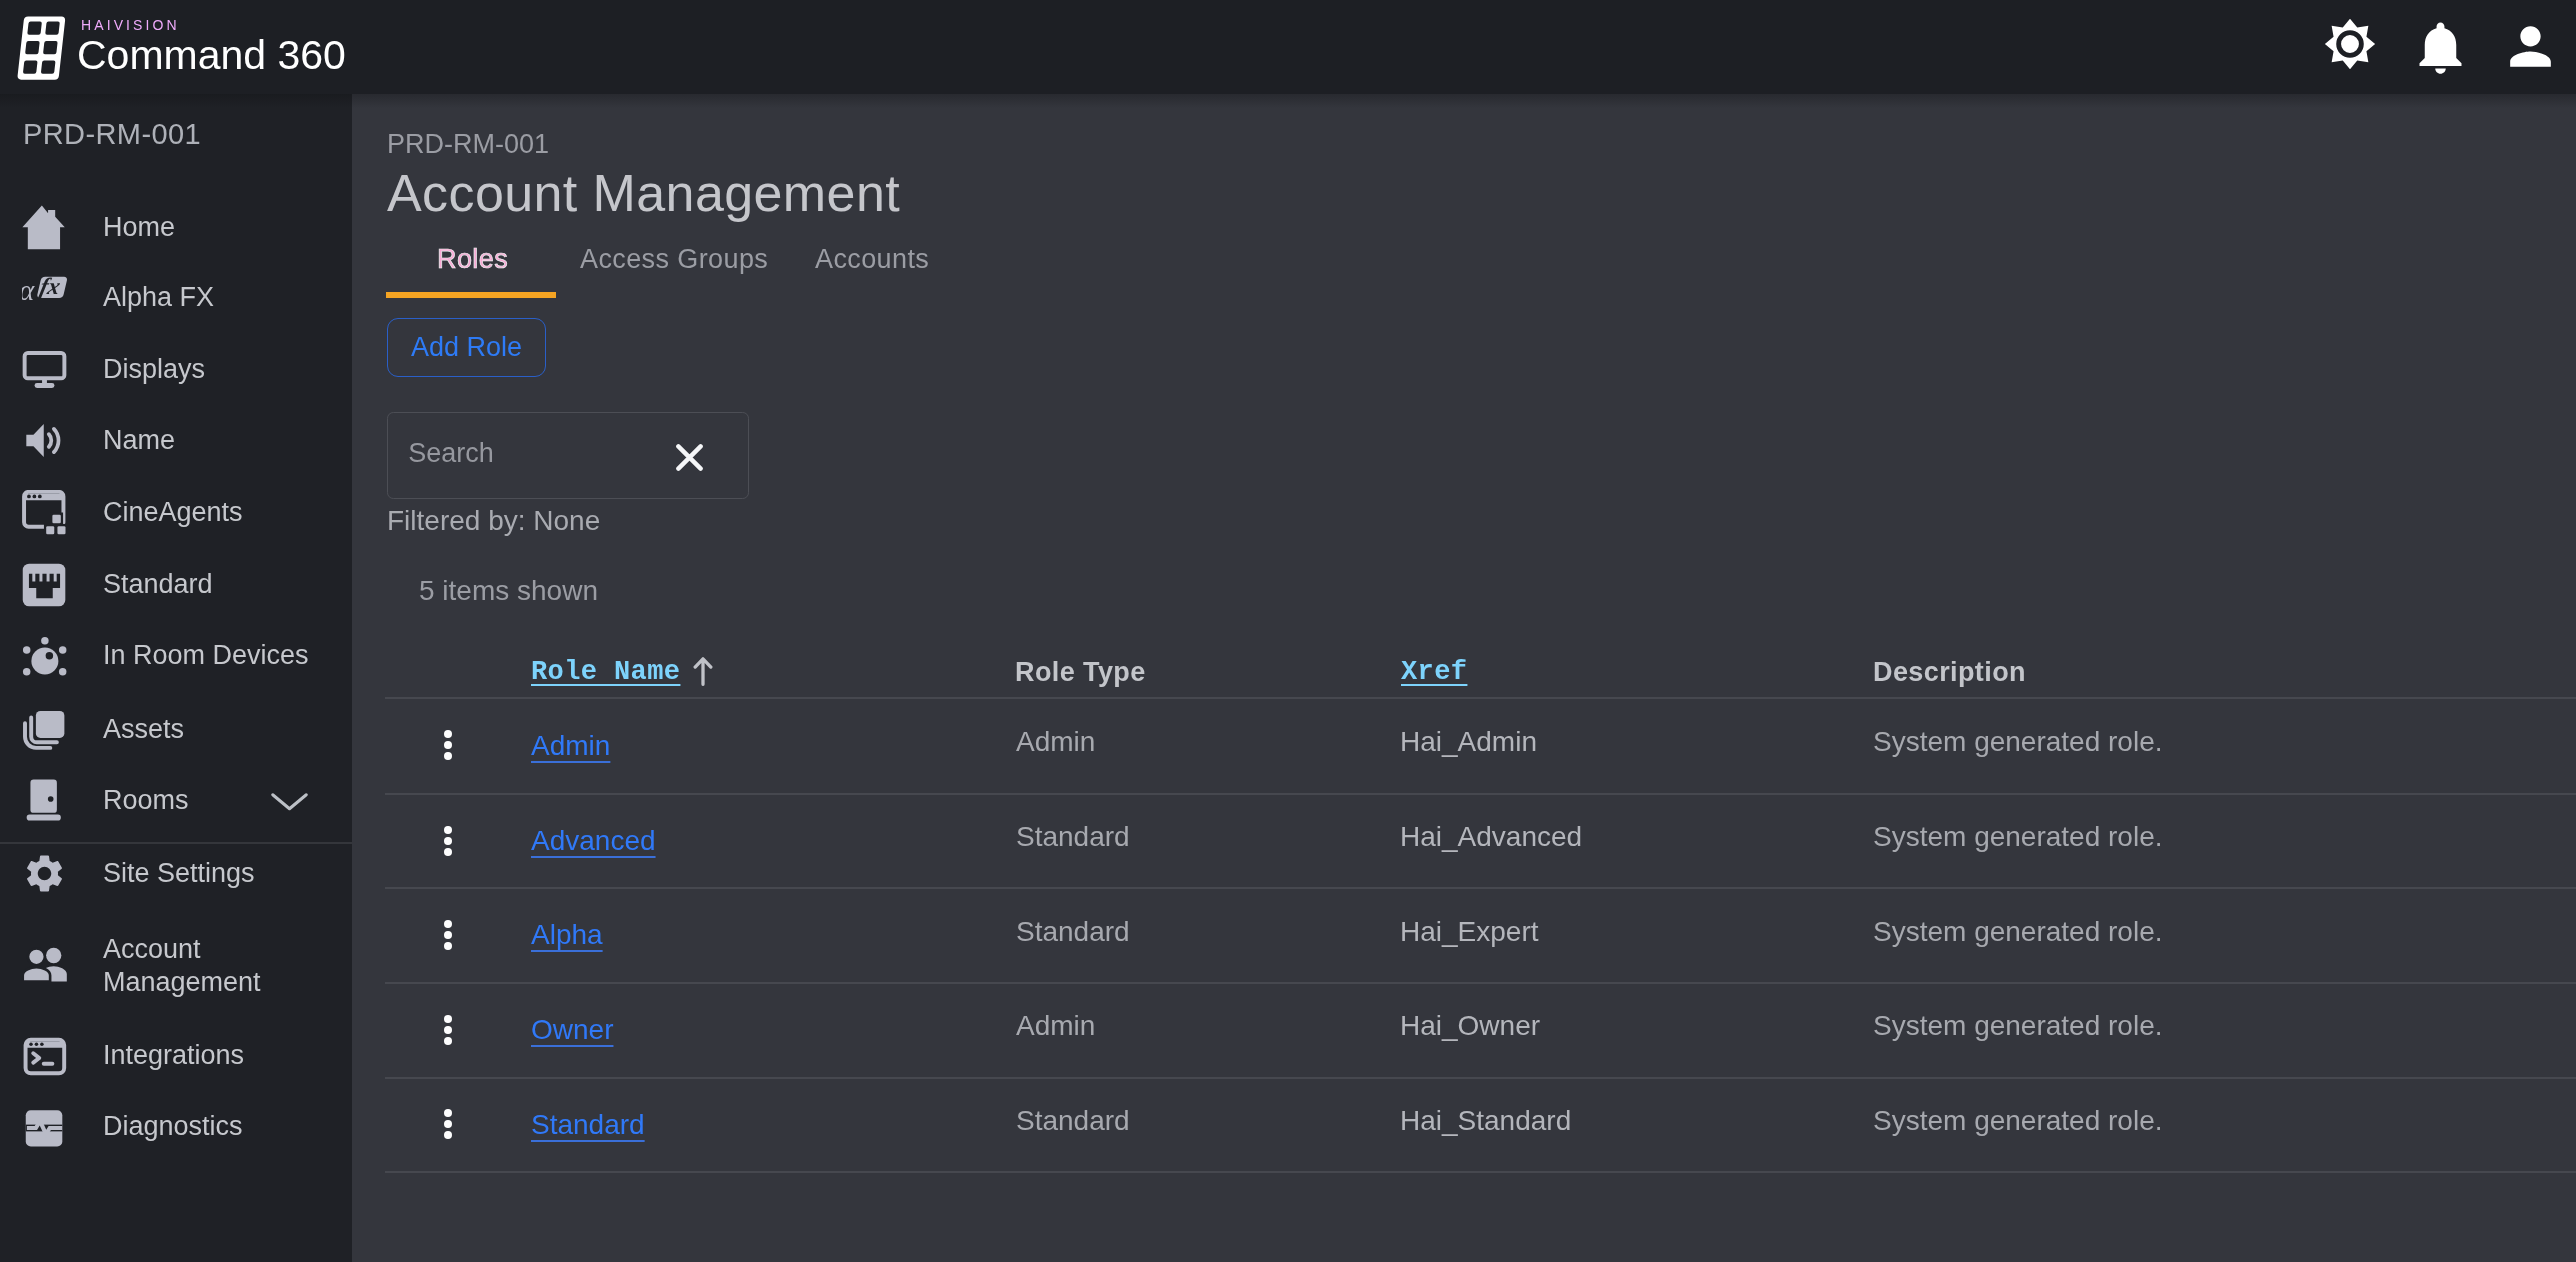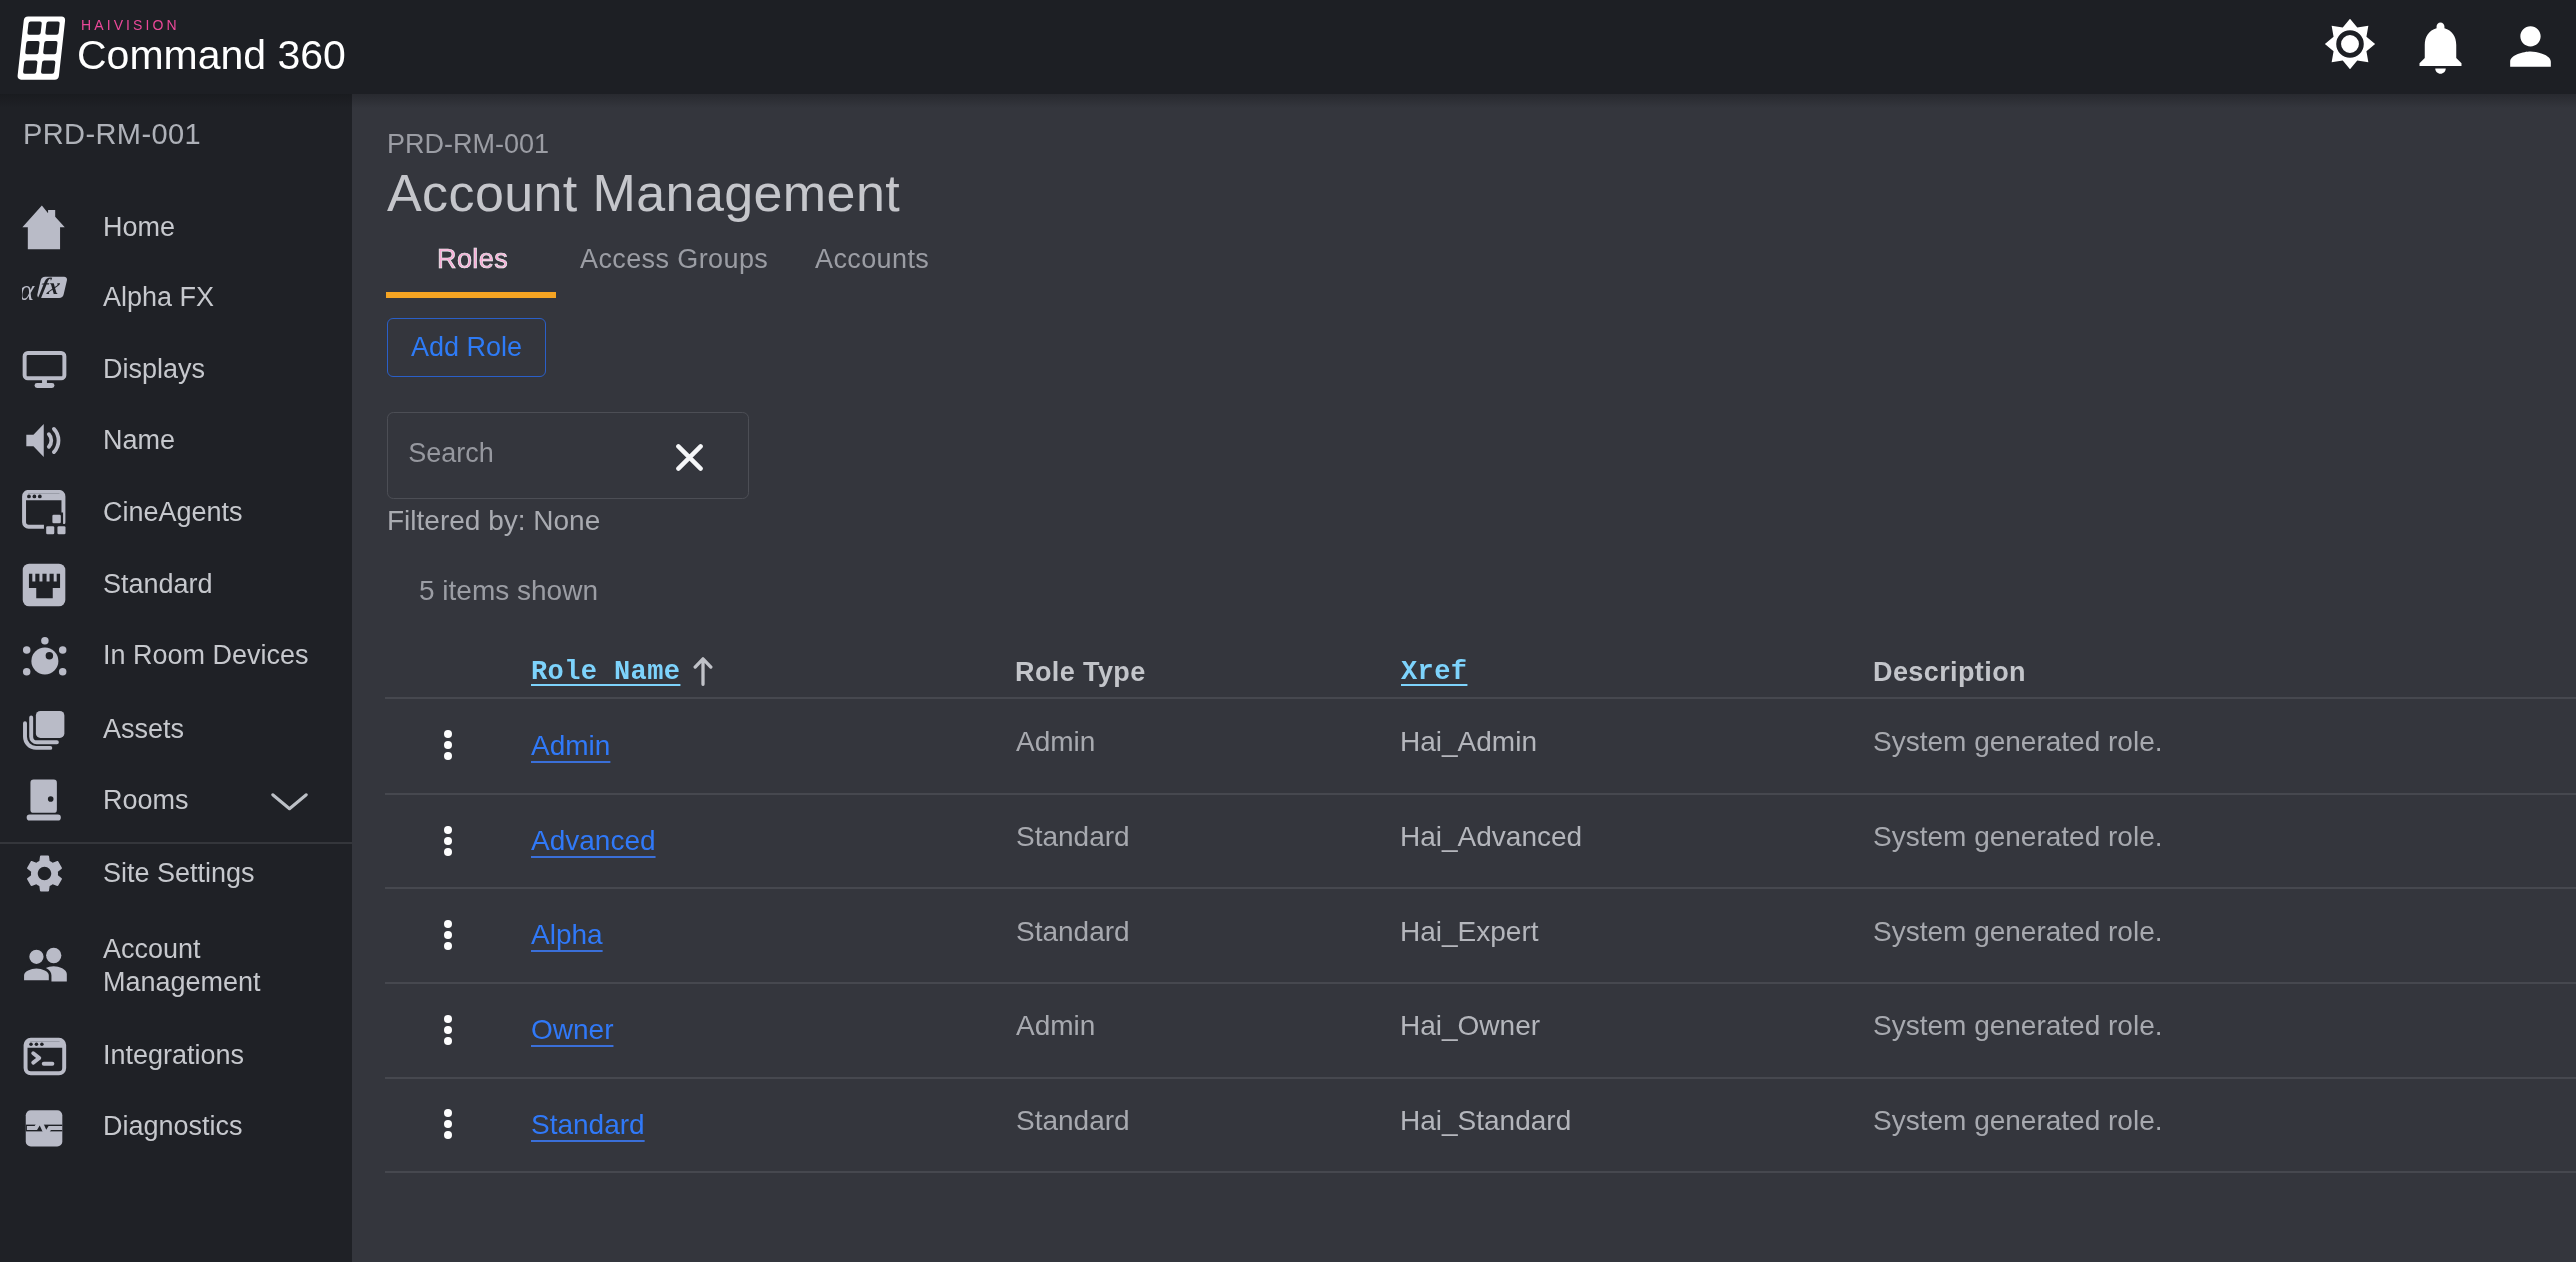--- a/index.html
+++ b/index.html
@@ -4,40 +4,40 @@
 <style>
   * { box-sizing: border-box; margin:0; padding:0; }
   html,body { width:2576px; height:1263px; overflow:hidden; }
   body { background:#34363d; font-family:"Liberation Sans",sans-serif; position:relative; }
   .hdr { position:absolute; left:0; top:0; width:2576px; height:94px; background:#1d1f24; z-index:5; }
   .side { position:absolute; left:0; top:94px; width:352px; height:1169px; background:#1f2126; z-index:4; }
   .main { position:absolute; left:352px; top:94px; width:2224px; height:1169px; }
 
   
   .logo { position:absolute; left:17px; top:16.4px; }
-  .hv { position:absolute; left:81px; top:17px; color:#ec4899; font-size:14px; font-weight:400; letter-spacing:3.1px; }
+  .hv { position:absolute; left:81px; top:17px; color:#f0abfc; font-size:14px; font-weight:400; letter-spacing:3.1px; }
   .c360 { position:absolute; left:77px; top:32px; color:#fff; font-size:41px; font-weight:400; letter-spacing:0px; }
   .hicon { position:absolute; top:19px; width:55px; height:55px; }
 
   
   .sideprd { position:absolute; left:23px; top:24px; color:#aeb1b8; font-size:29px; letter-spacing:0.4px; }
   .mi { position:absolute; left:0; width:352px; height:0; }
   .mi .ic { position:absolute; left:22px; top:-23px; width:45px; height:45px; }
   .mi .lb { position:absolute; left:103px; top:-15.7px; color:#c6c8cd; font-size:27px; line-height:31px; white-space:nowrap; }
   .sdiv { position:absolute; left:0; top:748px; width:352px; height:1.6px; background:#34363b; }
   .chev { position:absolute; left:270px; top:-9.4px; }
 
   
   .m-prd { position:absolute; left:387px; top:129px; color:#9b9da4; font-size:27px; }
   .m-title { position:absolute; left:387px; top:163px; color:#c5c6cb; font-size:52px; letter-spacing:0.4px; }
   .tab { position:absolute; top:244px; font-size:27px; letter-spacing:0.4px; }
   .tab.on { color:#f9a8d4; font-weight:400; -webkit-text-stroke:0.7px #eef0f2; }
   .tab.off { color:#9b9da4; }
   .tabbar { position:absolute; left:386px; top:292px; width:170px; height:6.3px; background:#f5a423; }
-  .addrole { position:absolute; left:387px; top:318px; width:159px; height:59px; border:1.6px solid #2a5fc8; border-radius:6px; color:#2e7bf6; font-size:27px; display:flex; align-items:center; justify-content:center; }
+  .addrole { position:absolute; left:387px; top:318px; width:159px; height:59px; border:1.6px solid #2a5fc8; border-radius:11px; color:#2e7bf6; font-size:27px; display:flex; align-items:center; justify-content:center; }
   .search { position:absolute; left:387px; top:412px; width:362px; height:87px; border:1.6px solid #4c4e55; border-radius:6.3px; }
   .search .ph { position:absolute; left:20.3px; top:25px; color:#96989f; font-size:27px; }
   .search .x { position:absolute; right:45px; top:30.5px; width:27px; height:27px; }
   .filtered { position:absolute; left:387px; top:505px; color:#a9abb1; font-size:28px;text-align:center; }
   .items { position:absolute; left:419px; top:575px; color:#9b9da4; font-size:28px; }
 
   
   .th { position:absolute; top:657px; font-size:27px; font-weight:700; letter-spacing:0.4px; }
   .th.g { color:#c3c5ca; }
   .th.b { color:#7dd3fc; text-decoration:underline; text-underline-offset:4.7px; text-decoration-thickness:1.6px;font-family:Liberation Mono, monospace; }

